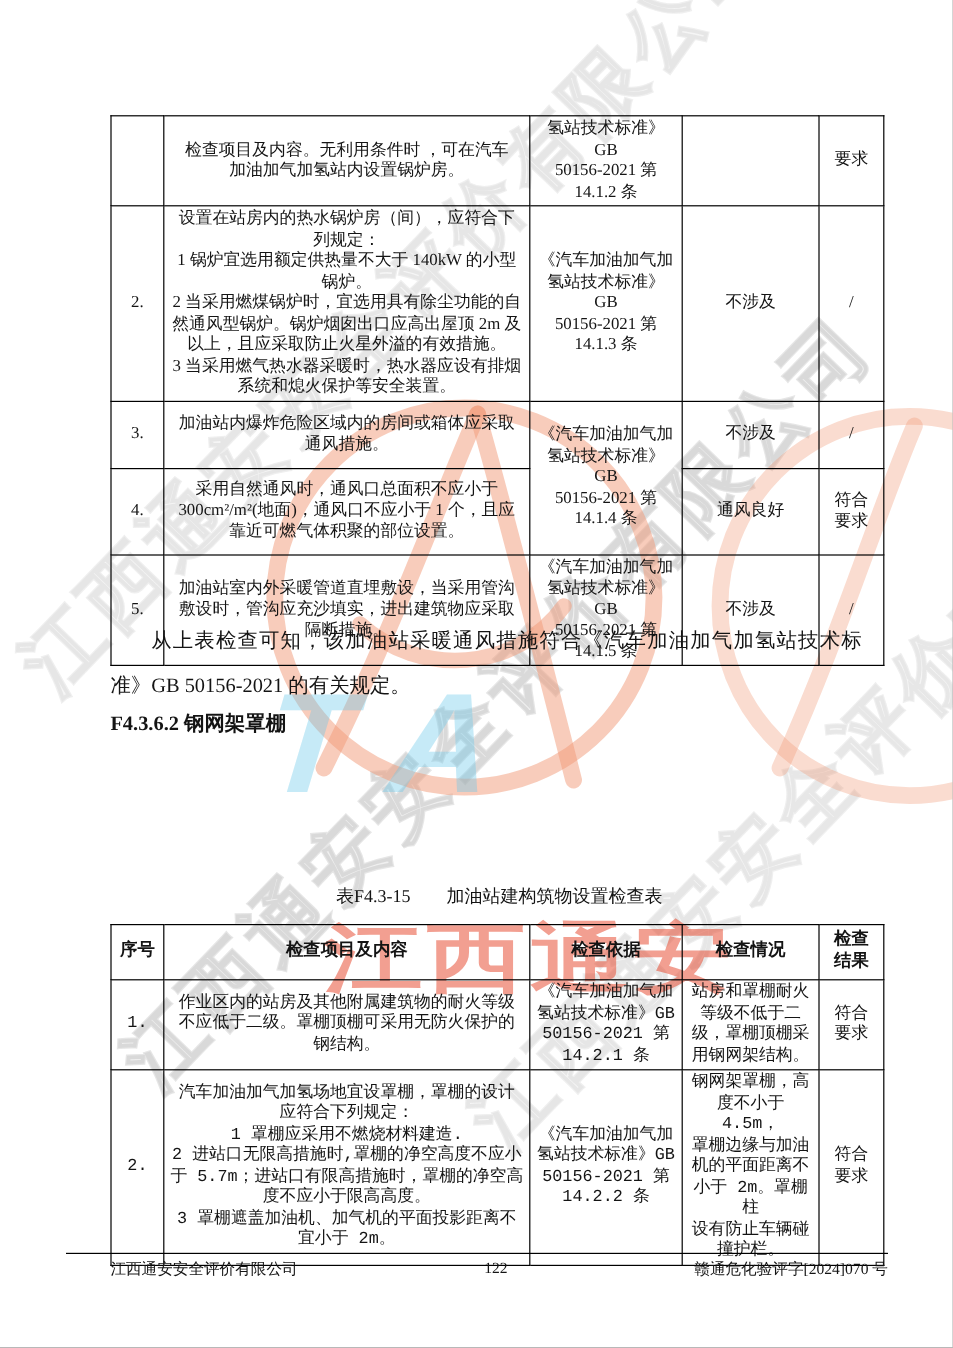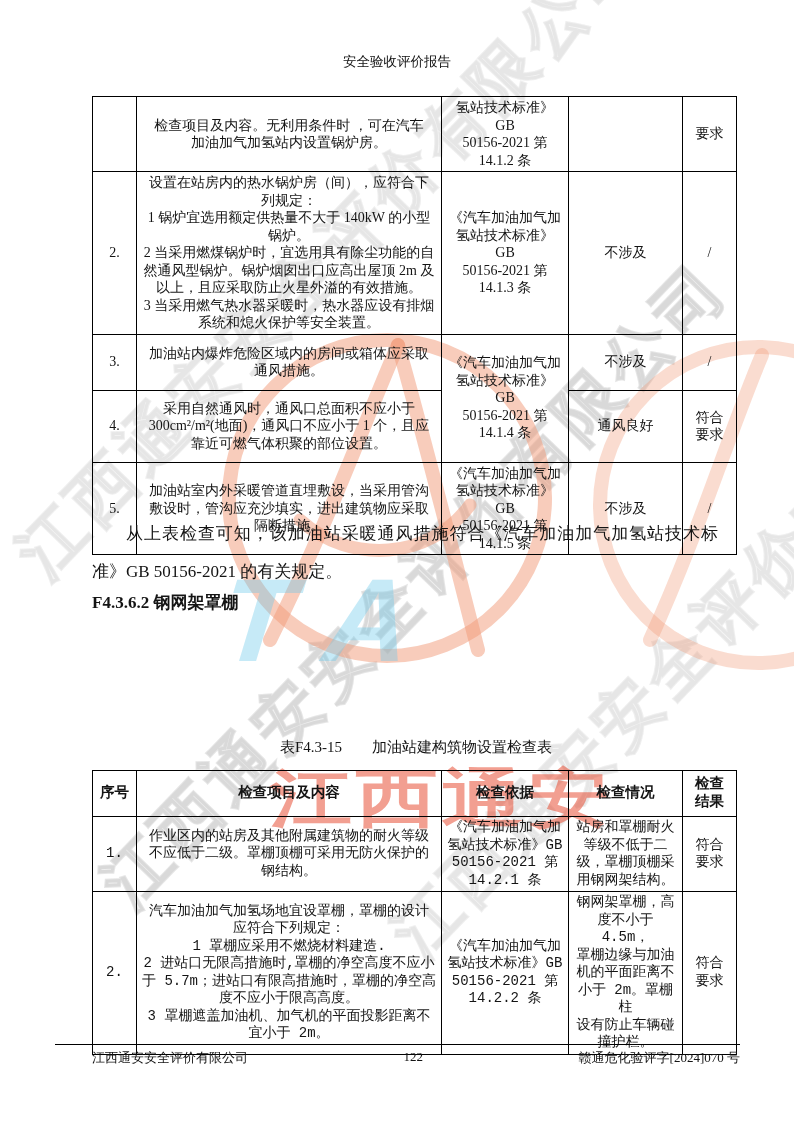--- a/index.html
+++ b/index.html
@@ -64,21 +64,20 @@
         <circle cx="758" cy="505" r="158" stroke-width="14"></circle>
         <path d="M 650 640 C 700 530, 730 430, 762 355" stroke-width="14"></path>
       </g>
     </svg>
 
     <div class="wm-blue">TA</div>
     <div class="wm-red">江西通安</div>
   </div>
 
   <div class="abs doc-header">
-    <div>安全验收评价报告</div>
   </div>
 
   <table class="tbl" style="top:96px;">
     <colgroup>
         <col style="width:44px">
         <col style="width:305px">
         <col style="width:127px">
         <col style="width:114px">
         <col style="width:54px">
       </colgroup>

